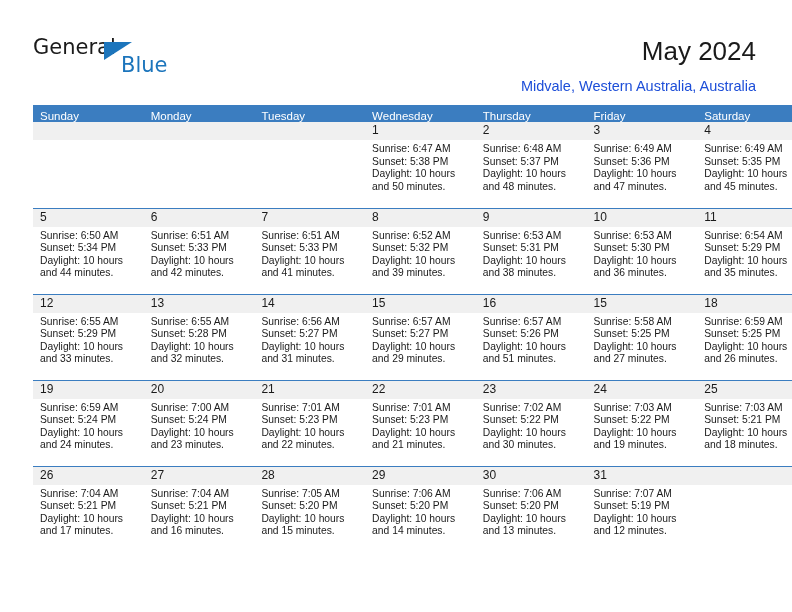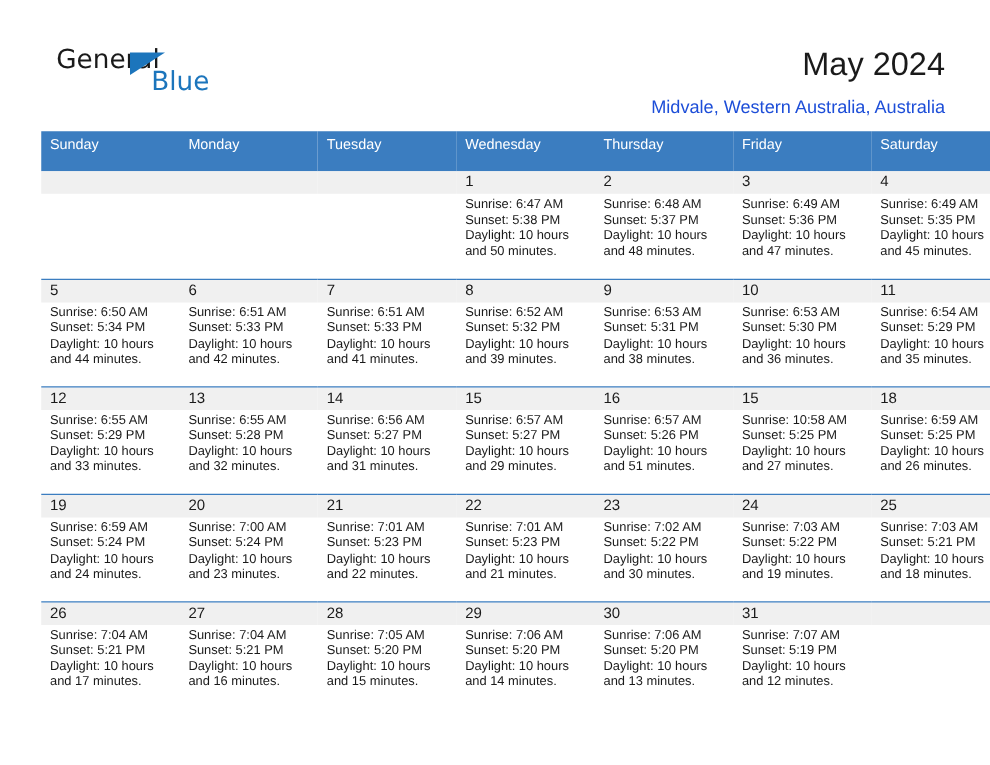--- a/index.html
+++ b/index.html
@@ -32,21 +32,21 @@
   }
   .logo {
     position: absolute;
     left: 33px;
     top: 36px;
     width: 200px;
     height: 50px;
   }
   .logo-general {
     position: absolute;
-    left: 12px;
+    left: 0;
     top: 0;
     font-size: 21px;
     letter-spacing: 0px;
     color: #1a1a1a;
     font-family: "DejaVu Sans", sans-serif;
     font-weight: 400;
     line-height: 22px;
   }
   .logo-blue {
     position: absolute;
@@ -102,21 +102,21 @@
     border-collapse: collapse;
     table-layout: fixed;
     width: 726px;
   }
   table.cal th {
     background: #3b7dc0;
     color: #ffffff;
     font-size: 11.5px;
     font-weight: 400;
     text-align: left;
-    padding: 5px 0 15px 7px;
+    padding: 5px 0 0 7px;
     height: 9px;
     box-sizing: content-box;
     width: 103.71px;
   }
   table.cal td {
     vertical-align: top;
     padding: 0;
     border-top: 1.4px solid #3b7dc0;
     height: 86px;
     box-sizing: border-box;
@@ -348,21 +348,21 @@
             <div class="info">
               <div>Sunrise: 6:57 AM</div>
               <div>Sunset: 5:26 PM</div>
               <div>Daylight: 10 hours</div>
               <div>and 51 minutes.</div>
             </div>
           </td>
           <td>
             <div class="daynum">15</div>
             <div class="info">
-              <div>Sunrise: 10:58 AM</div>
+              <div>Sunrise: 5:58 AM</div>
               <div>Sunset: 5:25 PM</div>
               <div>Daylight: 10 hours</div>
               <div>and 27 minutes.</div>
             </div>
           </td>
           <td>
             <div class="daynum">18</div>
             <div class="info">
               <div>Sunrise: 6:59 AM</div>
               <div>Sunset: 5:25 PM</div>

